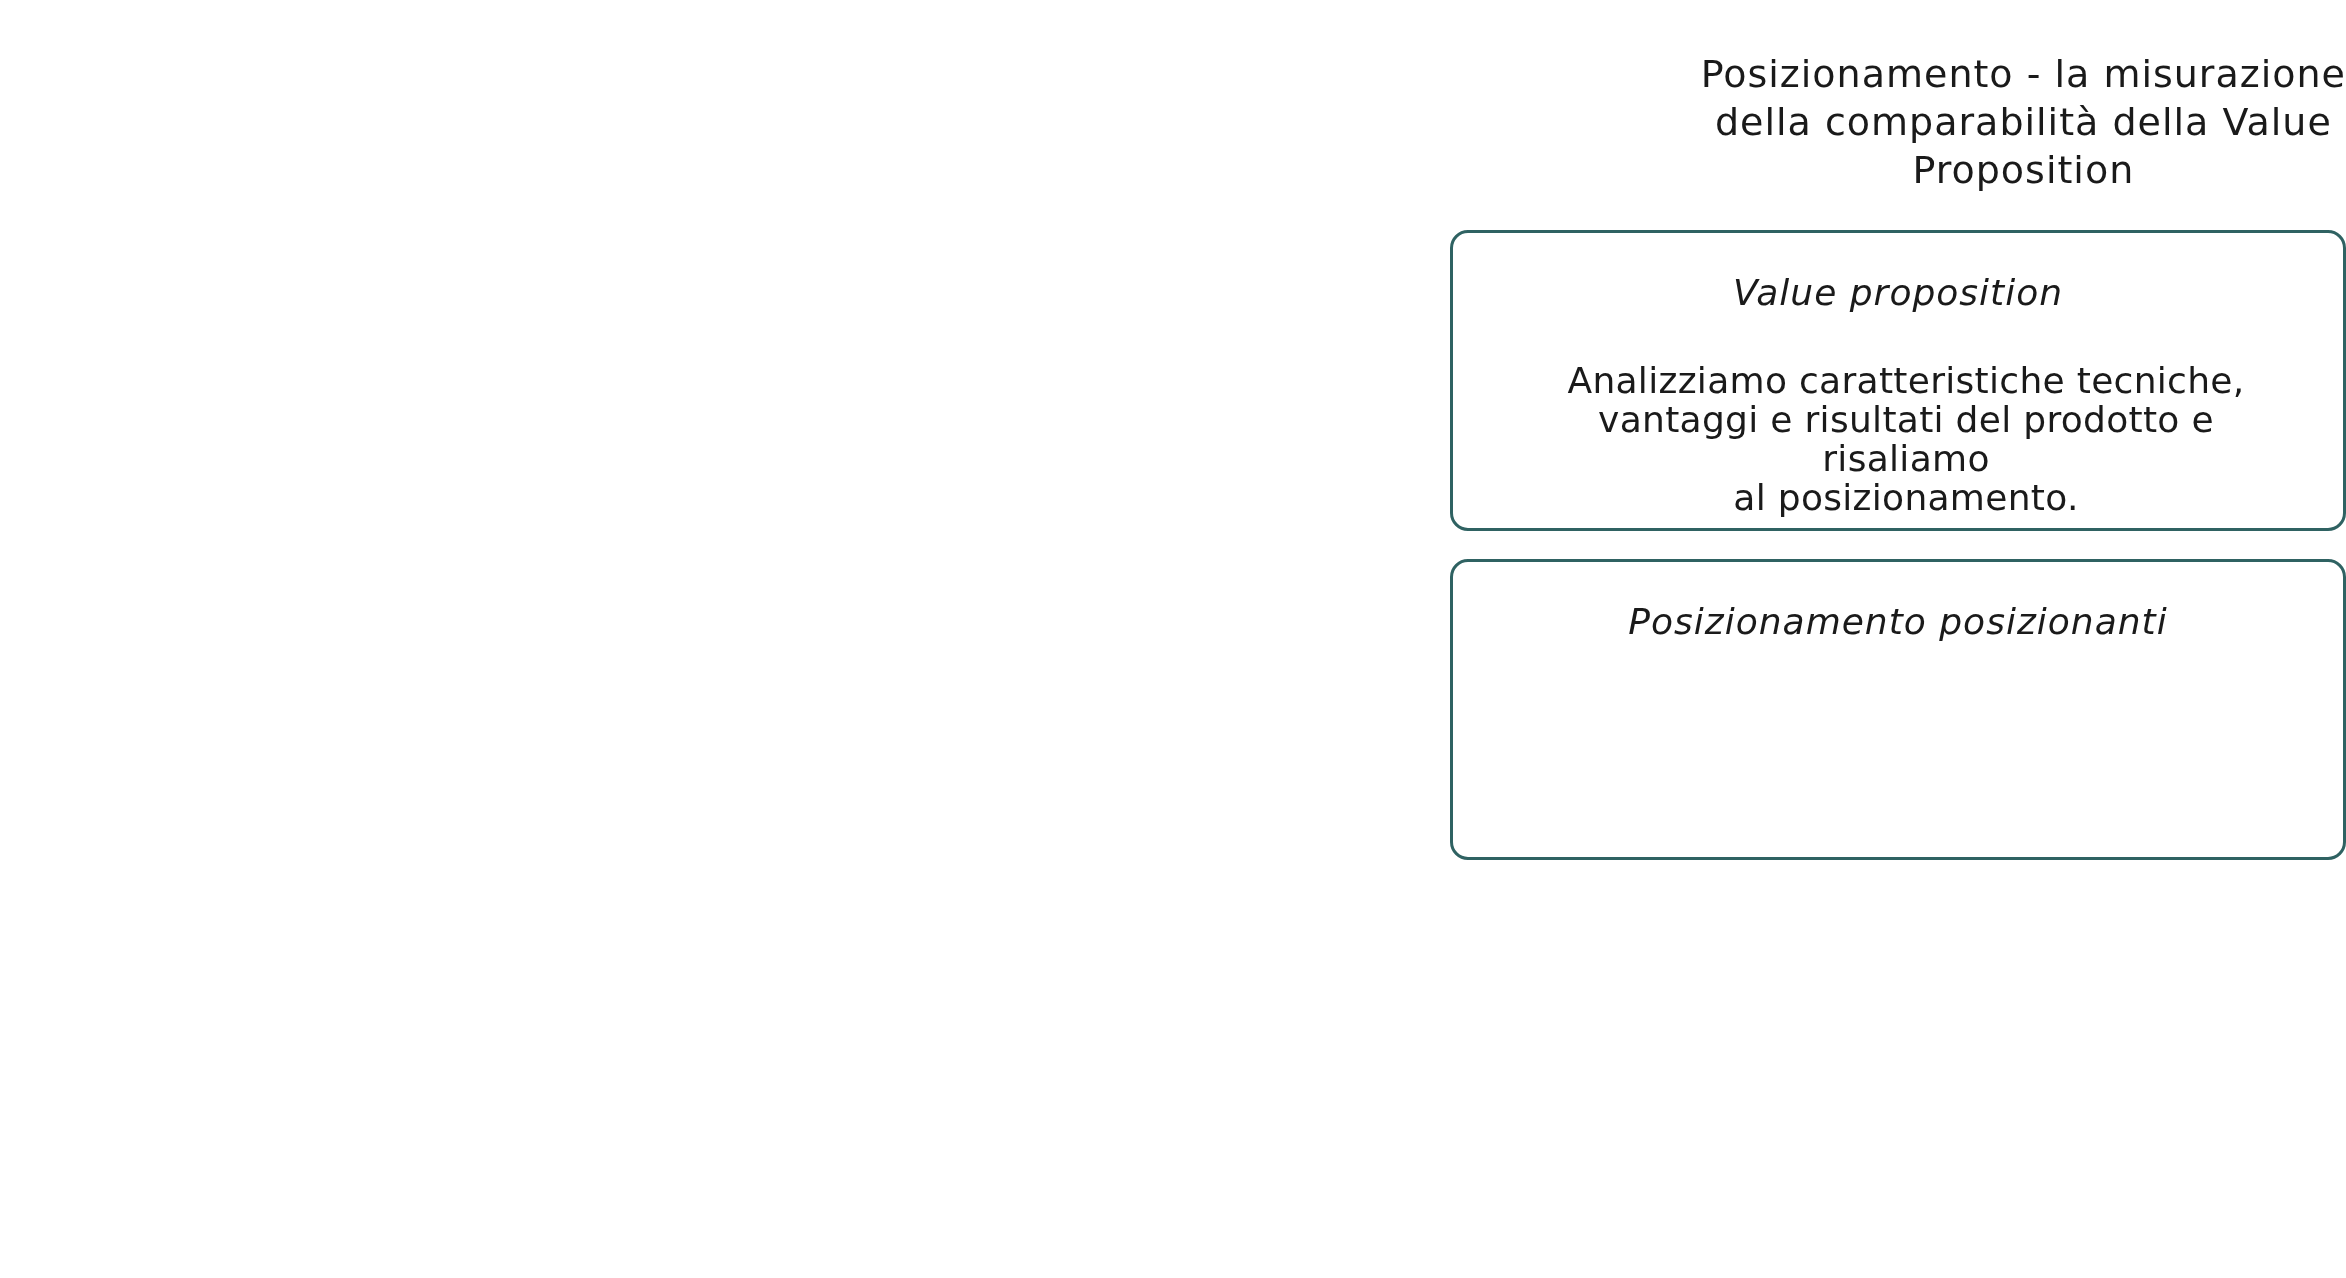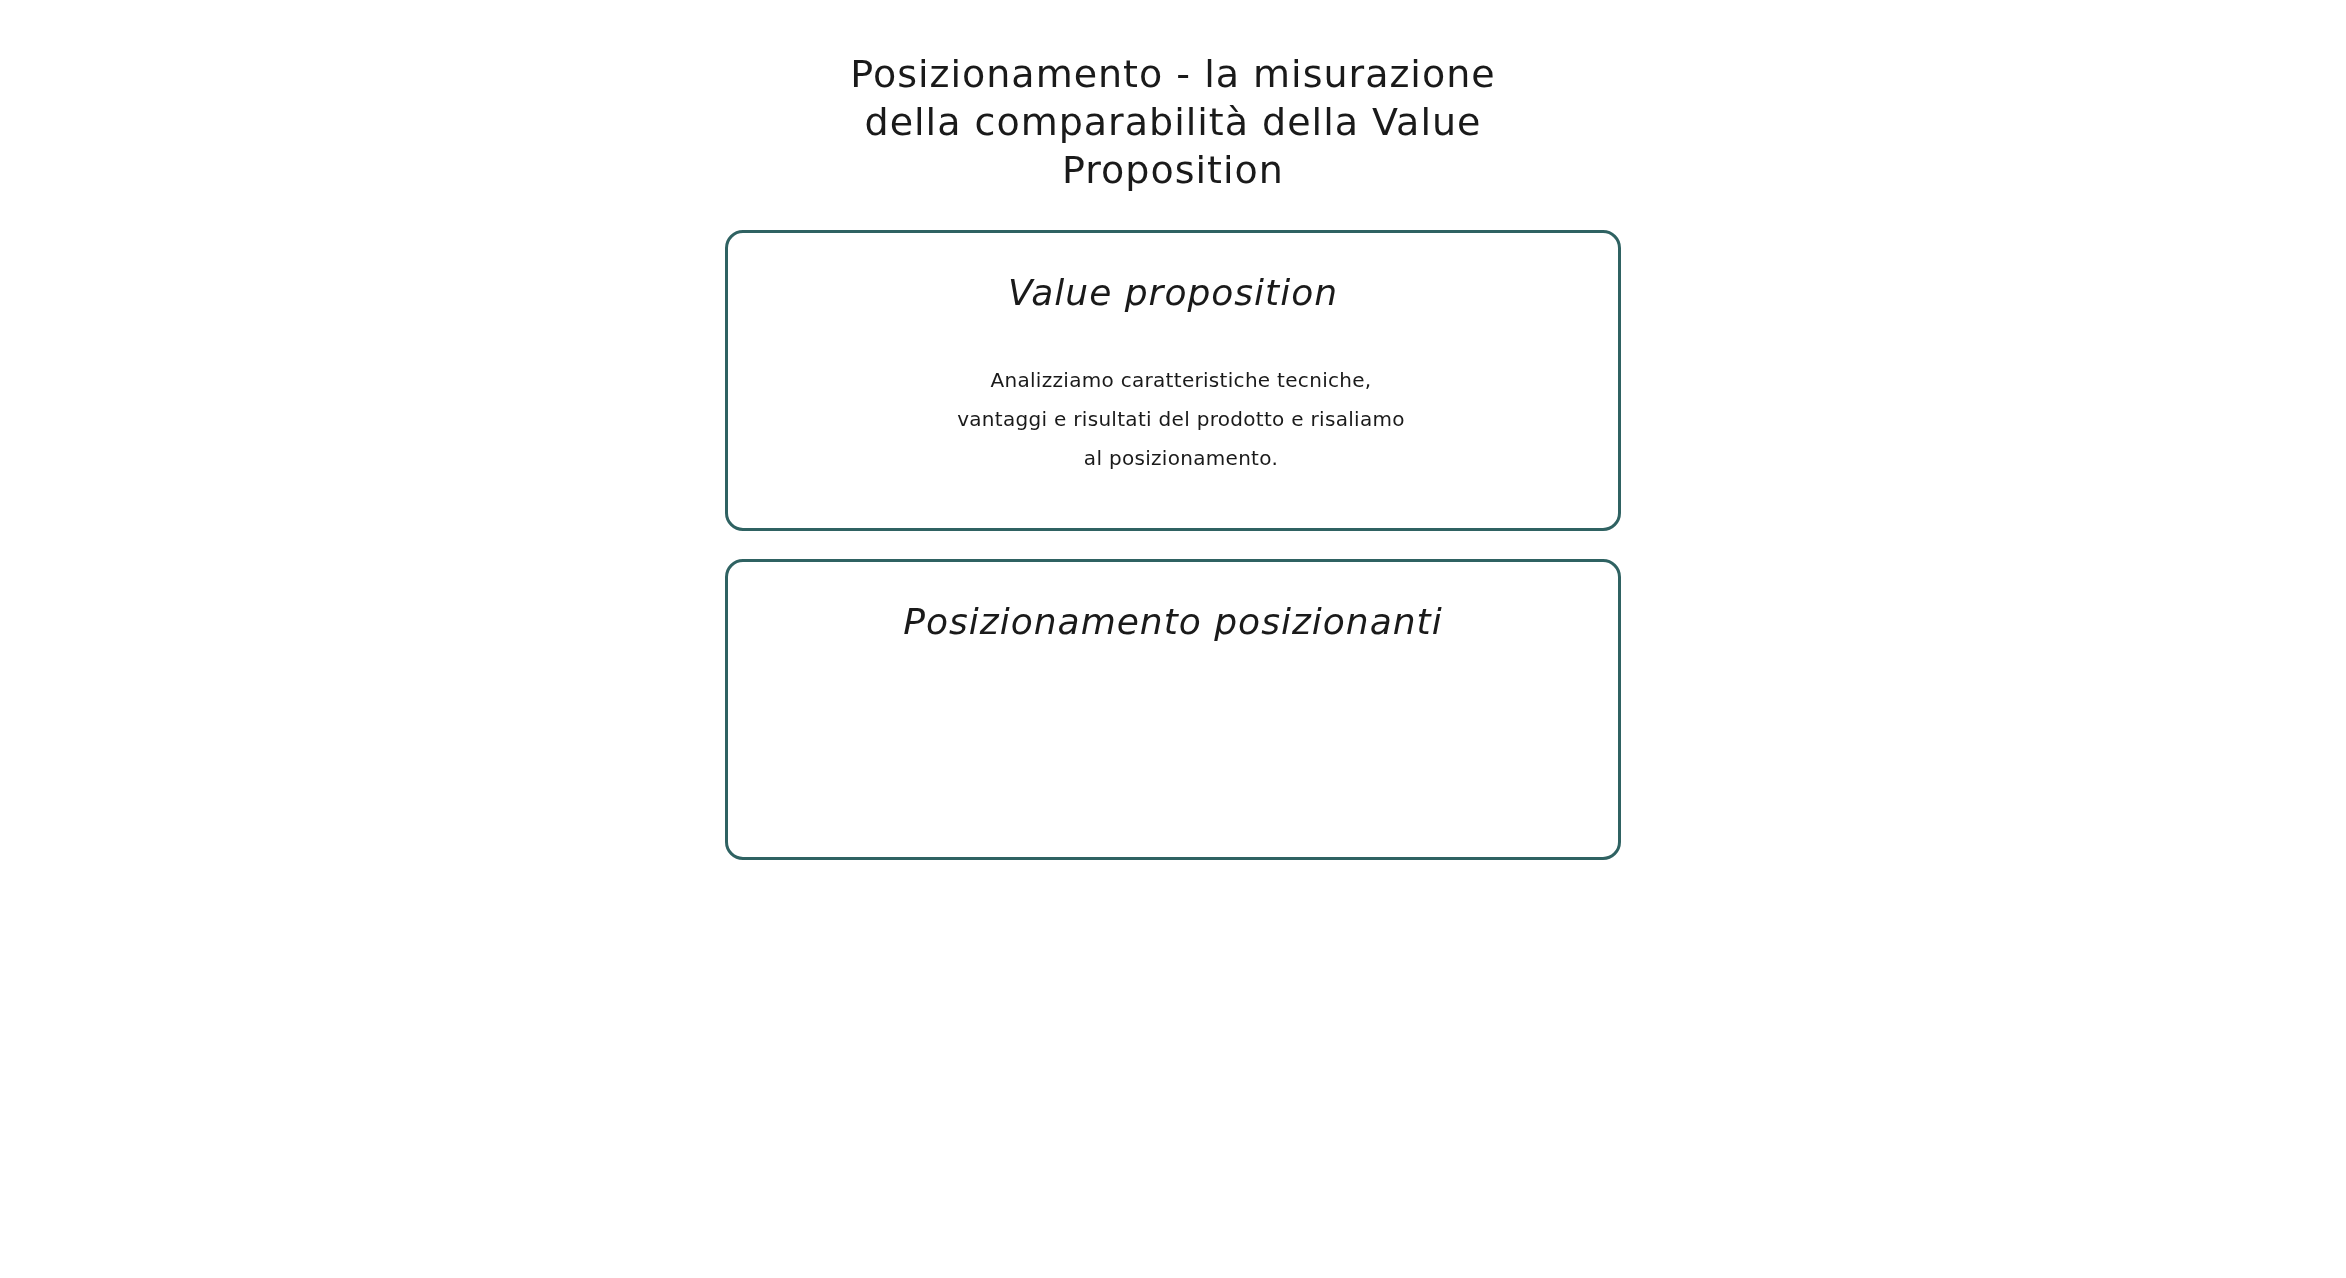--- a/index.html
+++ b/index.html
@@ -13,21 +13,21 @@
     font-family: "DejaVu Sans", sans-serif;
     color: var(--ink);
   }
   .canvas {
     position: relative;
     width: 2346px;
     height: 1278px;
     background: var(--bg);
     display: flex;
     flex-direction: column;
-    align-items: center;
+    align-items: flex-end;
     overflow: hidden;
   }
   .page-title {
     margin-top: 50px;
     font-size: 38px;
     font-weight: 400;
     line-height: 48px;
     letter-spacing: 1px;
     text-align: center;
     white-space: pre-line; 
@@ -52,21 +52,21 @@
   .card-title {
     font-size: 36px;
     font-weight: 400;
     letter-spacing: 1px;
     line-height: 44px;
     text-align: center;
     font-style: italic;
   }
   .card-body {
     margin-top: 46px;
-    font-size: 20px;
+    font-size: 36px;
     line-height: 39px;
     letter-spacing: 0.3px;
     text-align: center;
     white-space: pre-line; 
     margin-left: 16px;
   }
 </style>
 </head>
 <body>
 

